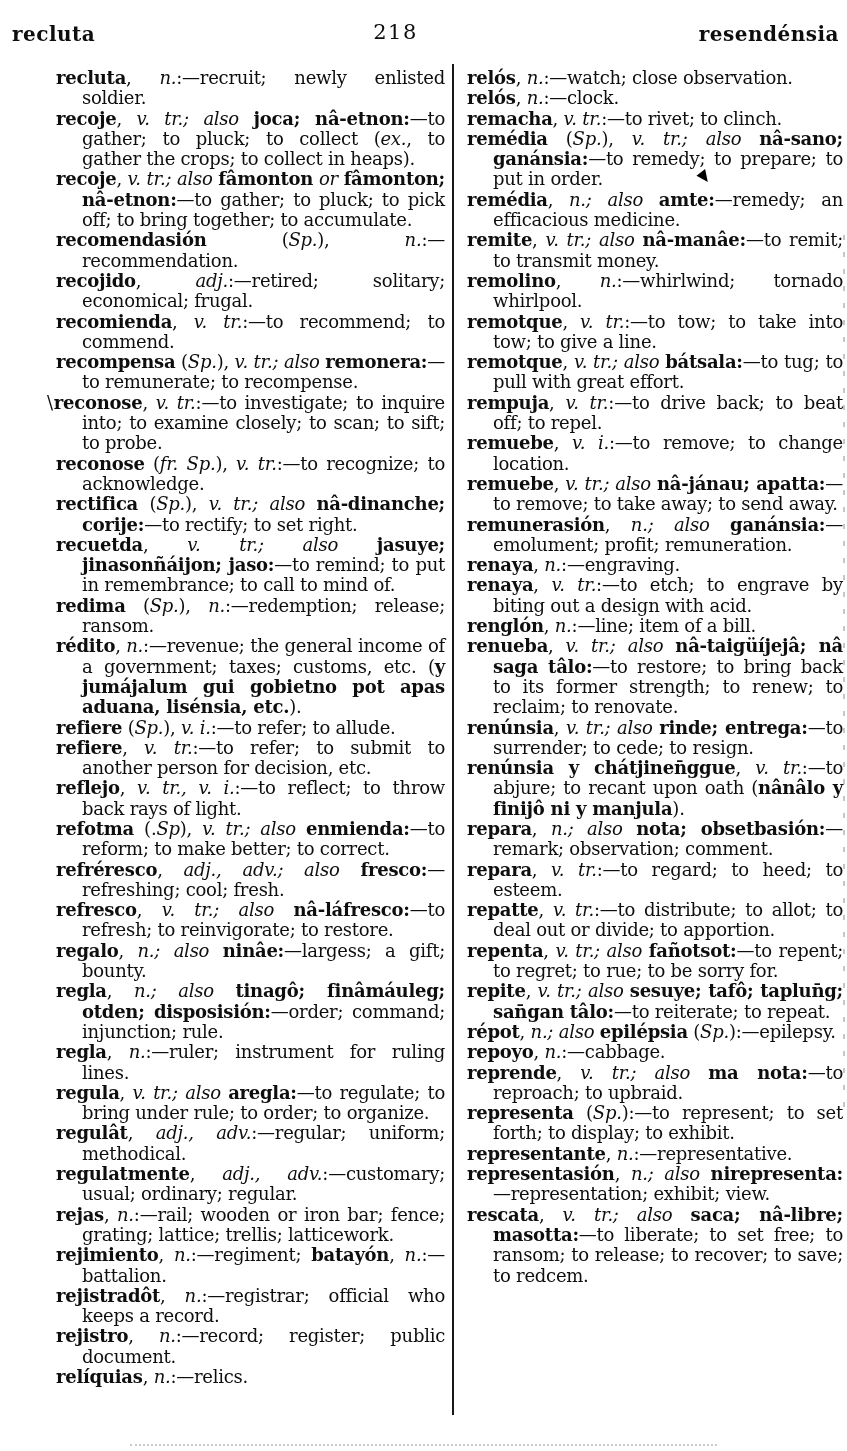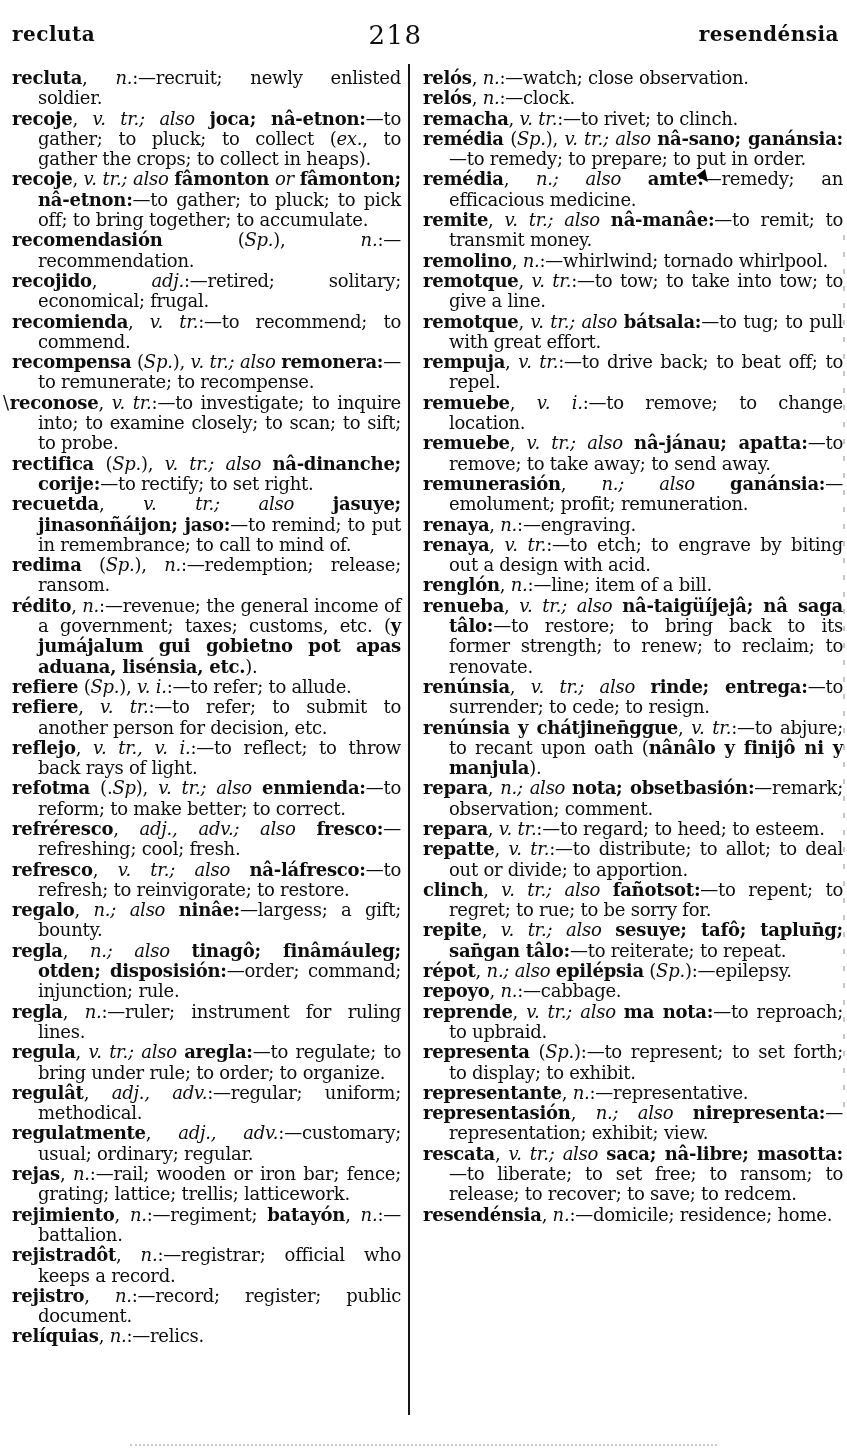--- a/index.html
+++ b/index.html
@@ -4,23 +4,23 @@
 <style>
   html,body{margin:0;padding:0;}
   body{
     width:847px;height:1451px;position:relative;overflow:hidden;
     background:#ffffff;color:#0e0e0e;
     font-family:"DejaVu Serif", serif;
   }
   .page{position:absolute;inset:0;}
   .header{position:absolute;top:22px;left:12px;right:8px;height:26px;font-size:20px;}
   .header-left{position:absolute;left:0;top:0;font-weight:bold;letter-spacing:.5px;}
-  .header-center{position:absolute;left:0;right:60px;top:-2px;text-align:center;font-size:26px;letter-spacing:1.5px;}
+  .header-center{position:absolute;left:0;right:60px;top:-2px;text-align:center;font-size:21px;letter-spacing:1.5px;}
   .header-right{position:absolute;right:0;top:0;font-weight:bold;letter-spacing:.5px;}
-  .columns{position:absolute;top:64px;left:0;right:0;bottom:36px;display:flex;overflow:hidden;}
+  .columns{position:absolute;top:64px;left:0;right:0;bottom:36px;display:flex;overflow:hidden;padding-left:44px;}
   .col{overflow:hidden;box-sizing:border-box;}
   .col-left{width:408px;padding:4px 7px 0 12px;}
   .divider{width:2px;background:#171717;}
   .col-right{flex:1;padding:4px 4px 0 13px;}
   .entry{
     margin:0;text-align:justify;
     font-size:18px;line-height:20.3px;letter-spacing:-0.25px;
     padding-left:26px;text-indent:-26px;
   }
   .seg-b{font-weight:bold;}
@@ -56,20 +56,21 @@
   <div class="columns">
     <div class="col col-left">
         <p class="entry"><span class="seg-b">recluta</span><span class="seg-p">, </span><span class="seg-i">n.</span><span class="seg-p">:—recruit; newly enlisted soldier.</span></p>
         <p class="entry"><span class="seg-b">recoje</span><span class="seg-p">, </span><span class="seg-i">v. tr.;</span><span class="seg-p"> </span><span class="seg-i">also</span><span class="seg-p"> </span><span class="seg-b">joca; nâ-etnon:</span><span class="seg-p">—to gather; to pluck; to collect (</span><span class="seg-i">ex.</span><span class="seg-p">, to gather the crops; to collect in heaps).</span></p>
         <p class="entry"><span class="seg-b">recoje</span><span class="seg-p">, </span><span class="seg-i">v. tr.;</span><span class="seg-p"> </span><span class="seg-i">also</span><span class="seg-p"> </span><span class="seg-b">fâmonton</span><span class="seg-p"> </span><span class="seg-i">or</span><span class="seg-p"> </span><span class="seg-b">fâmonton; nâ-etnon:</span><span class="seg-p">—to gather; to pluck; to pick off; to bring together; to accumulate.</span></p>
         <p class="entry"><span class="seg-b">recomendasión</span><span class="seg-p"> (</span><span class="seg-i">Sp.</span><span class="seg-p">), </span><span class="seg-i">n.</span><span class="seg-p">:—recommendation.</span></p>
         <p class="entry"><span class="seg-b">recojido</span><span class="seg-p">, </span><span class="seg-i">adj.</span><span class="seg-p">:—retired; solitary; economical; frugal.</span></p>
         <p class="entry"><span class="seg-b">recomienda</span><span class="seg-p">, </span><span class="seg-i">v. tr.</span><span class="seg-p">:—to recommend; to commend.</span></p>
         <p class="entry"><span class="seg-b">recompensa</span><span class="seg-p"> (</span><span class="seg-i">Sp.</span><span class="seg-p">), </span><span class="seg-i">v. tr.;</span><span class="seg-p"> </span><span class="seg-i">also</span><span class="seg-p"> </span><span class="seg-b">remonera:</span><span class="seg-p">—to remunerate; to recompense.</span></p>
         <p class="entry"><span class="margin-mark">\</span><span class="seg-b">reconose</span><span class="seg-p">, </span><span class="seg-i">v. tr.</span><span class="seg-p">:—to investigate; to inquire into; to examine closely; to scan; to sift; to probe.</span></p>
+        <p class="entry"><span class="seg-b">reconose</span><span class="seg-p"> (</span><span class="seg-i">fr. Sp.</span><span class="seg-p">), </span><span class="seg-i">v. tr.</span><span class="seg-p">:—to recognize; to acknowledge.</span></p>
         <p class="entry"><span class="seg-b">rectifica</span><span class="seg-p"> (</span><span class="seg-i">Sp.</span><span class="seg-p">), </span><span class="seg-i">v. tr.;</span><span class="seg-p"> </span><span class="seg-i">also</span><span class="seg-p"> </span><span class="seg-b">nâ-dinanche; corije:</span><span class="seg-p">—to rectify; to set right.</span></p>
         <p class="entry"><span class="seg-b">recuetda</span><span class="seg-p">, </span><span class="seg-i">v. tr.;</span><span class="seg-p"> </span><span class="seg-i">also</span><span class="seg-p"> </span><span class="seg-b">jasuye; jinasonñáijon; jaso:</span><span class="seg-p">—to remind; to put in remembrance; to call to mind of.</span></p>
         <p class="entry"><span class="seg-b">redima</span><span class="seg-p"> (</span><span class="seg-i">Sp.</span><span class="seg-p">), </span><span class="seg-i">n.</span><span class="seg-p">:—redemption; release; ransom.</span></p>
         <p class="entry"><span class="seg-b">rédito</span><span class="seg-p">, </span><span class="seg-i">n.</span><span class="seg-p">:—revenue; the general income of a government; taxes; customs, etc. (</span><span class="seg-b">y jumájalum gui gobietno pot apas aduana, lisénsia, etc.</span><span class="seg-p">).</span></p>
         <p class="entry"><span class="seg-b">refiere</span><span class="seg-p"> (</span><span class="seg-i">Sp.</span><span class="seg-p">), </span><span class="seg-i">v. i.</span><span class="seg-p">:—to refer; to allude.</span></p>
         <p class="entry"><span class="seg-b">refiere</span><span class="seg-p">, </span><span class="seg-i">v. tr.</span><span class="seg-p">:—to refer; to submit to another person for decision, etc.</span></p>
         <p class="entry"><span class="seg-b">reflejo</span><span class="seg-p">, </span><span class="seg-i">v. tr., v. i.</span><span class="seg-p">:—to reflect; to throw back rays of light.</span></p>
         <p class="entry"><span class="seg-b">refotma</span><span class="seg-p"> (.</span><span class="seg-i">Sp</span><span class="seg-p">), </span><span class="seg-i">v. tr.;</span><span class="seg-p"> </span><span class="seg-i">also</span><span class="seg-p"> </span><span class="seg-b">enmienda:</span><span class="seg-p">—to reform; to make better; to correct.</span></p>
         <p class="entry"><span class="seg-b">refréresco</span><span class="seg-p">, </span><span class="seg-i">adj., adv.;</span><span class="seg-p"> </span><span class="seg-i">also</span><span class="seg-p"> </span><span class="seg-b">fresco:</span><span class="seg-p">—refreshing; cool; fresh.</span></p>
         <p class="entry"><span class="seg-b">refresco</span><span class="seg-p">, </span><span class="seg-i">v. tr.;</span><span class="seg-p"> </span><span class="seg-i">also</span><span class="seg-p"> </span><span class="seg-b">nâ-láfresco:</span><span class="seg-p">—to refresh; to reinvigorate; to restore.</span></p>
@@ -102,30 +103,29 @@
         <p class="entry"><span class="seg-b">remunerasión</span><span class="seg-p">, </span><span class="seg-i">n.;</span><span class="seg-p"> </span><span class="seg-i">also</span><span class="seg-p"> </span><span class="seg-b">ganánsia:</span><span class="seg-p">—emolument; profit; remuneration.</span></p>
         <p class="entry"><span class="seg-b">renaya</span><span class="seg-p">, </span><span class="seg-i">n.</span><span class="seg-p">:—engraving.</span></p>
         <p class="entry"><span class="seg-b">renaya</span><span class="seg-p">, </span><span class="seg-i">v. tr.</span><span class="seg-p">:—to etch; to engrave by biting out a design with acid.</span></p>
         <p class="entry"><span class="seg-b">renglón</span><span class="seg-p">, </span><span class="seg-i">n.</span><span class="seg-p">:—line; item of a bill.</span></p>
         <p class="entry"><span class="seg-b">renueba</span><span class="seg-p">, </span><span class="seg-i">v. tr.;</span><span class="seg-p"> </span><span class="seg-i">also</span><span class="seg-p"> </span><span class="seg-b">nâ-taigüíjejâ; nâ saga tâlo:</span><span class="seg-p">—to restore; to bring back to its former strength; to renew; to reclaim; to renovate.</span></p>
         <p class="entry"><span class="seg-b">renúnsia</span><span class="seg-p">, </span><span class="seg-i">v. tr.;</span><span class="seg-p"> </span><span class="seg-i">also</span><span class="seg-p"> </span><span class="seg-b">rinde; entrega:</span><span class="seg-p">—to surrender; to cede; to resign.</span></p>
         <p class="entry"><span class="seg-b">renúnsia y chátjinen̄ggue</span><span class="seg-p">, </span><span class="seg-i">v. tr.</span><span class="seg-p">:—to abjure; to recant upon oath (</span><span class="seg-b">nânâlo y finijô ni y manjula</span><span class="seg-p">).</span></p>
         <p class="entry"><span class="seg-b">repara</span><span class="seg-p">, </span><span class="seg-i">n.;</span><span class="seg-p"> </span><span class="seg-i">also</span><span class="seg-p"> </span><span class="seg-b">nota; obsetbasión:</span><span class="seg-p">—remark; observation; comment.</span></p>
         <p class="entry"><span class="seg-b">repara</span><span class="seg-p">, </span><span class="seg-i">v. tr.</span><span class="seg-p">:—to regard; to heed; to esteem.</span></p>
         <p class="entry"><span class="seg-b">repatte</span><span class="seg-p">, </span><span class="seg-i">v. tr.</span><span class="seg-p">:—to distribute; to allot; to deal out or divide; to apportion.</span></p>
-        <p class="entry"><span class="seg-b">clinch</span><span class="seg-p">, </span><span class="seg-i">v. tr.;</span><span class="seg-p"> </span><span class="seg-i">also</span><span class="seg-p"> </span><span class="seg-b">fañotsot:</span><span class="seg-p">—to repent; to regret; to rue; to be sorry for.</span></p>
+        <p class="entry"><span class="seg-b">repenta</span><span class="seg-p">, </span><span class="seg-i">v. tr.;</span><span class="seg-p"> </span><span class="seg-i">also</span><span class="seg-p"> </span><span class="seg-b">fañotsot:</span><span class="seg-p">—to repent; to regret; to rue; to be sorry for.</span></p>
         <p class="entry"><span class="seg-b">repite</span><span class="seg-p">, </span><span class="seg-i">v. tr.;</span><span class="seg-p"> </span><span class="seg-i">also</span><span class="seg-p"> </span><span class="seg-b">sesuye; tafô; taplun̄g; san̄gan tâlo:</span><span class="seg-p">—to reiterate; to repeat.</span></p>
         <p class="entry"><span class="seg-b">répot</span><span class="seg-p">, </span><span class="seg-i">n.;</span><span class="seg-p"> </span><span class="seg-i">also</span><span class="seg-p"> </span><span class="seg-b">epilépsia</span><span class="seg-p"> (</span><span class="seg-i">Sp.</span><span class="seg-p">):—epilepsy.</span></p>
         <p class="entry"><span class="seg-b">repoyo</span><span class="seg-p">, </span><span class="seg-i">n.</span><span class="seg-p">:—cabbage.</span></p>
         <p class="entry"><span class="seg-b">reprende</span><span class="seg-p">, </span><span class="seg-i">v. tr.;</span><span class="seg-p"> </span><span class="seg-i">also</span><span class="seg-p"> </span><span class="seg-b">ma nota:</span><span class="seg-p">—to reproach; to upbraid.</span></p>
         <p class="entry"><span class="seg-b">representa</span><span class="seg-p"> (</span><span class="seg-i">Sp.</span><span class="seg-p">):—to represent; to set forth; to display; to exhibit.</span></p>
         <p class="entry"><span class="seg-b">representante</span><span class="seg-p">, </span><span class="seg-i">n.</span><span class="seg-p">:—representative.</span></p>
         <p class="entry"><span class="seg-b">representasión</span><span class="seg-p">, </span><span class="seg-i">n.;</span><span class="seg-p"> </span><span class="seg-i">also</span><span class="seg-p"> </span><span class="seg-b">nirepresenta:</span><span class="seg-p">—representation; exhibit; view.</span></p>
         <p class="entry"><span class="seg-b">rescata</span><span class="seg-p">, </span><span class="seg-i">v. tr.;</span><span class="seg-p"> </span><span class="seg-i">also</span><span class="seg-p"> </span><span class="seg-b">saca; nâ-libre; masotta:</span><span class="seg-p">—to liberate; to set free; to ransom; to release; to recover; to save; to redcem.</span></p>
-        <p class="entry"><span class="seg-b">resendénsia</span><span class="seg-p">, </span><span class="seg-i">n.</span><span class="seg-p">:—domicile; residence; home.</span></p>
       </div>
   </div>
 
   <div class="cursor-artifact"></div>
   <div class="edge-marks"></div>
   <div class="bottom-speckle"></div>
 
 </div>
 
 </body></html>

